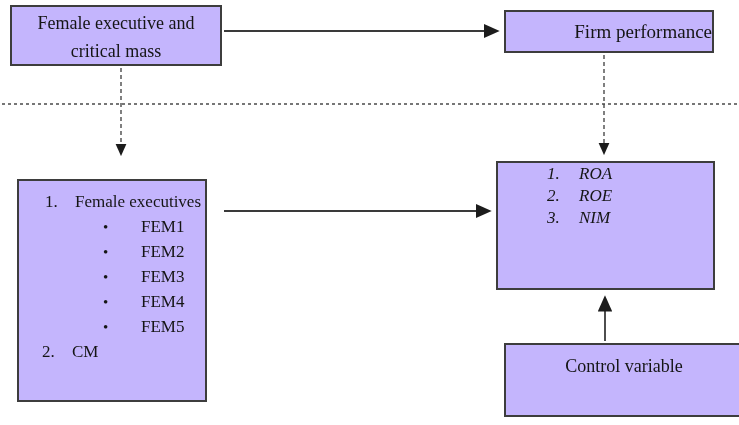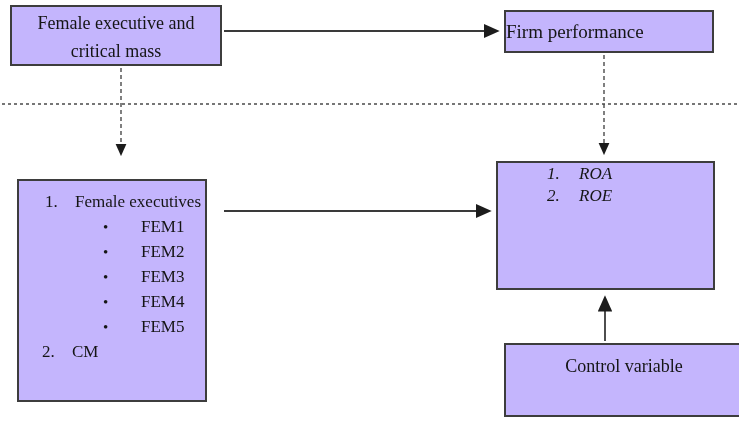--- a/index.html
+++ b/index.html
@@ -13,21 +13,21 @@
     border:2px solid #3d3d3d;
   }
   .arrows { position:absolute; left:0; top:0; width:739px; height:425px; }
 
   
   .box-a { left:10px; top:5px; width:212px; height:61px; text-align:center;
            font-size:18px; line-height:28px; padding-top:2px; }
 
   
   .box-b { left:504px; top:10px; width:210px; height:43px; display:flex;
-           align-items:center; justify-content:flex-start; font-size:19px; }
+           align-items:center; justify-content:flex-end; font-size:19px; }
 
   
   .box-c { left:17px; top:179px; width:190px; height:223px;
            font-size:17px; padding-top:8px; }
   .lrow { height:25px; line-height:25px; white-space:nowrap; }
   .lrow .num  { display:inline-block; width:30px; }
   .indent-1 { padding-left:26px; }
   .indent-2 { padding-left:23px; }
   .brow { padding-left:84px; }
   .brow .dot { display:inline-block; width:38px; font-size:15px; }
@@ -94,19 +94,22 @@
     </div>
   </div>
 
   <div class="box box-d">
     <div class="orow">
       <span class="num">1.</span><span>ROA</span>
     </div>
     <div class="orow">
       <span class="num">2.</span><span>ROE</span>
     </div>
+    <div class="orow">
+      <span class="num">3.</span><span>NIM</span>
+    </div>
   </div>
 
   <div class="box box-e">
     <div>Control variable</div>
   </div>
 
 </div>
 
 </body></html>

